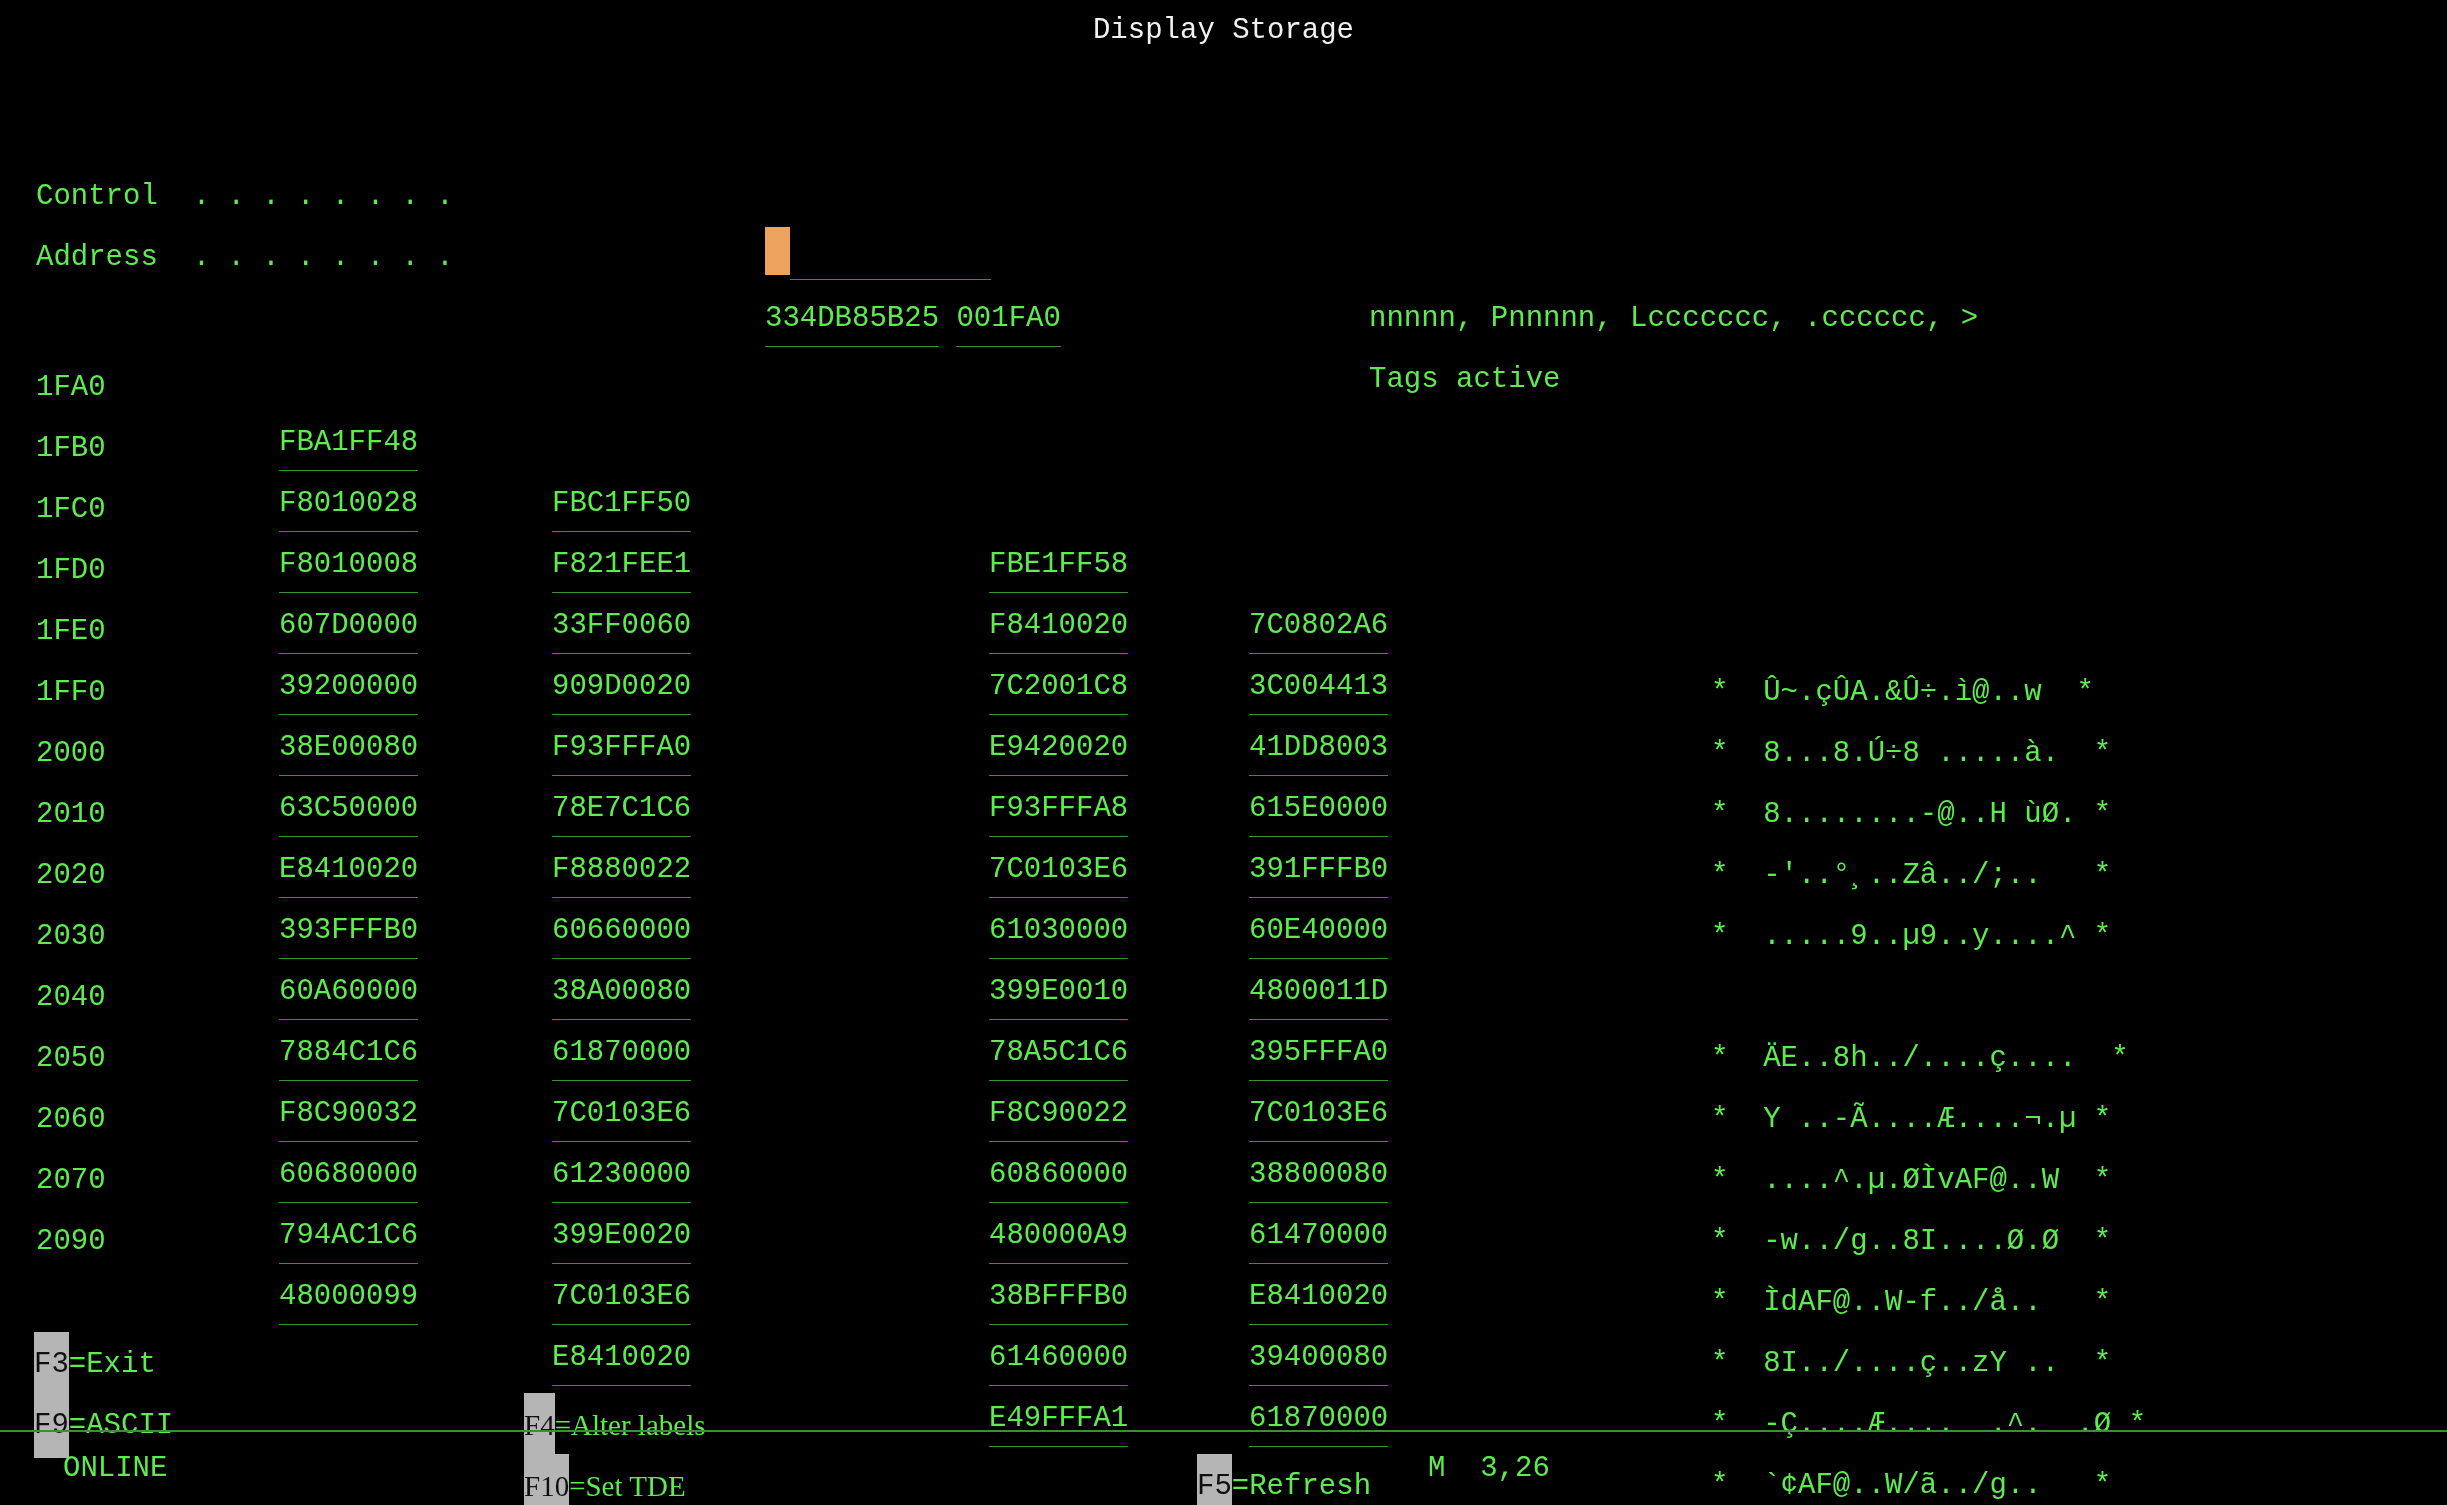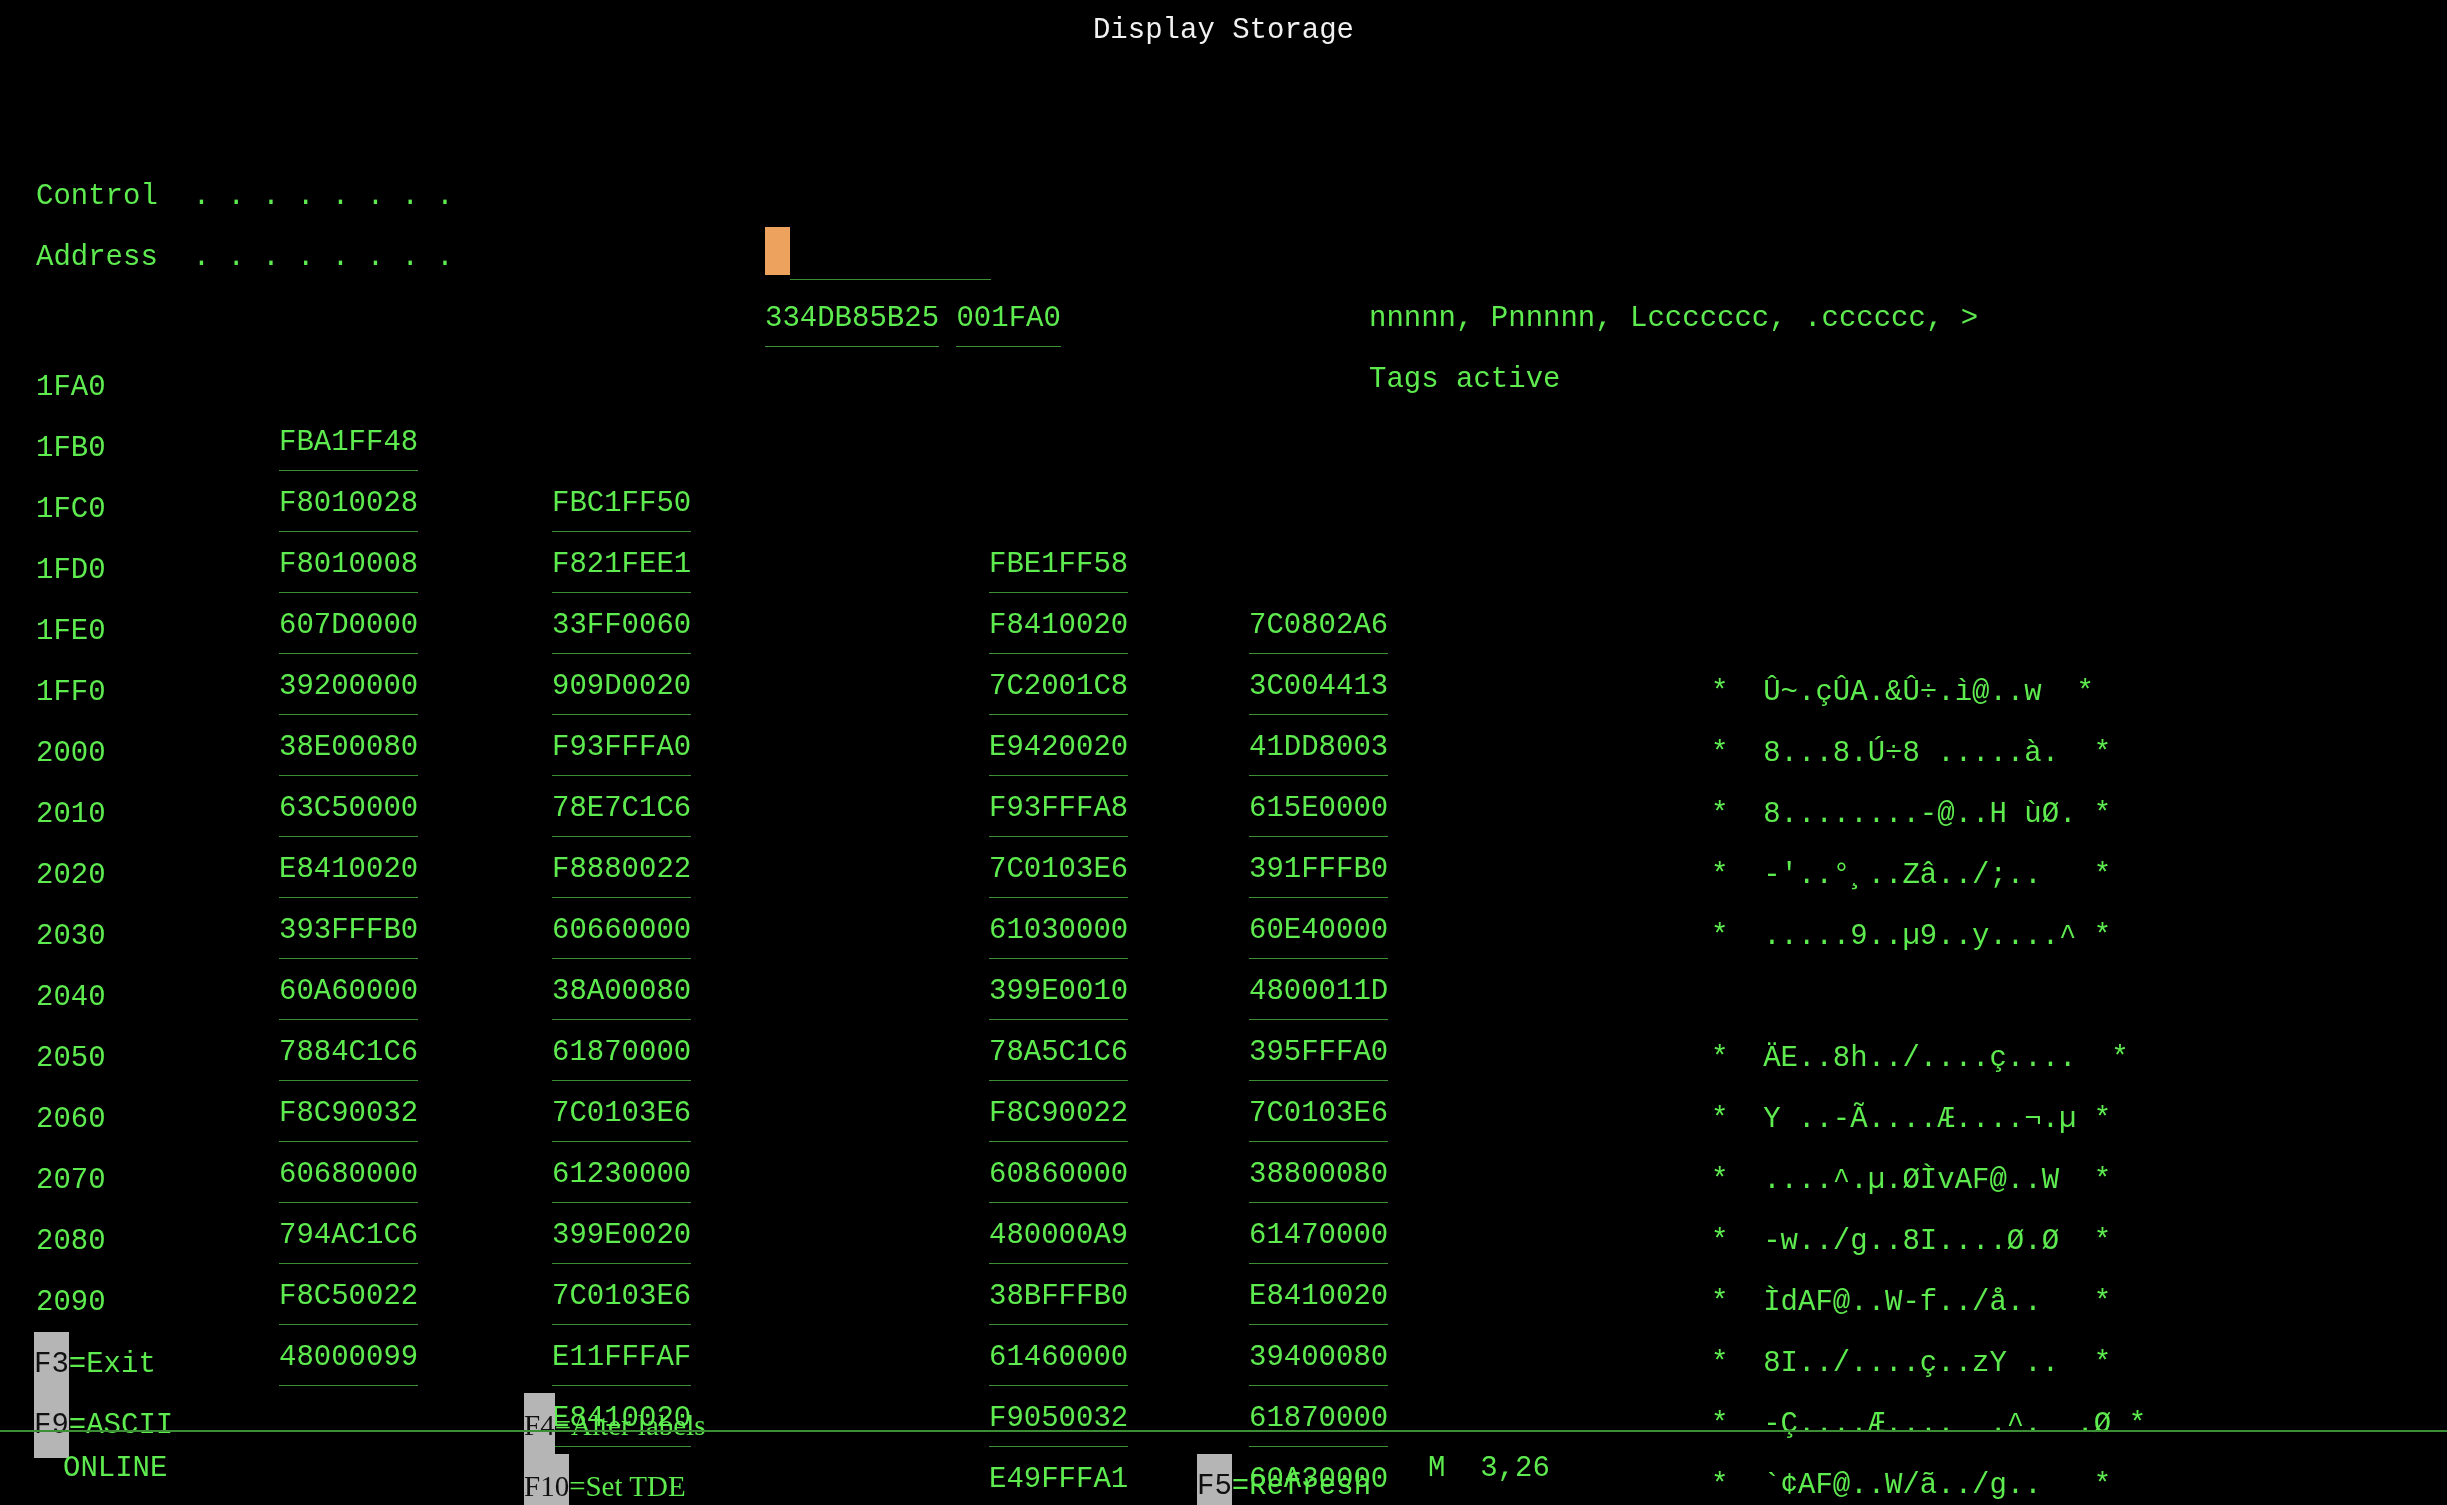--- a/index.html
+++ b/index.html
@@ -244,28 +244,20 @@
     </div>
     <div class="dump-row">
       <span class="c-addr green">2070</span>
       <span class="c-h1 ul green">794AC1C6</span>
       <span class="c-h2 ul green">7C0103E6</span>
       <span class="c-h3 ul green">61460000</span>
       <span class="c-h4 ul green">61870000</span>
       <span class="c-chr green">*  `¢AF@..W/ã../g..   *</span>
     </div>
     <div class="dump-row">
-      <span class="c-addr green">2080</span>
-      <span class="c-h1 ul green">F8C50022</span>
-      <span class="c-h2 ul green">E11FFFAF</span>
-      <span class="c-h3 ul green">F9050032</span>
-      <span class="c-h4 ul green">60A30000</span>
-      
-    </div>
-    <div class="dump-row">
       <span class="c-addr green">2090</span>
       <span class="c-h1 ul green">48000099</span>
       <span class="c-h2 ul green">E8410020</span>
       <span class="c-h3 ul green">E49FFFA1</span>
       
       
     </div>
   </div>
 
   <div id="fkeys">

